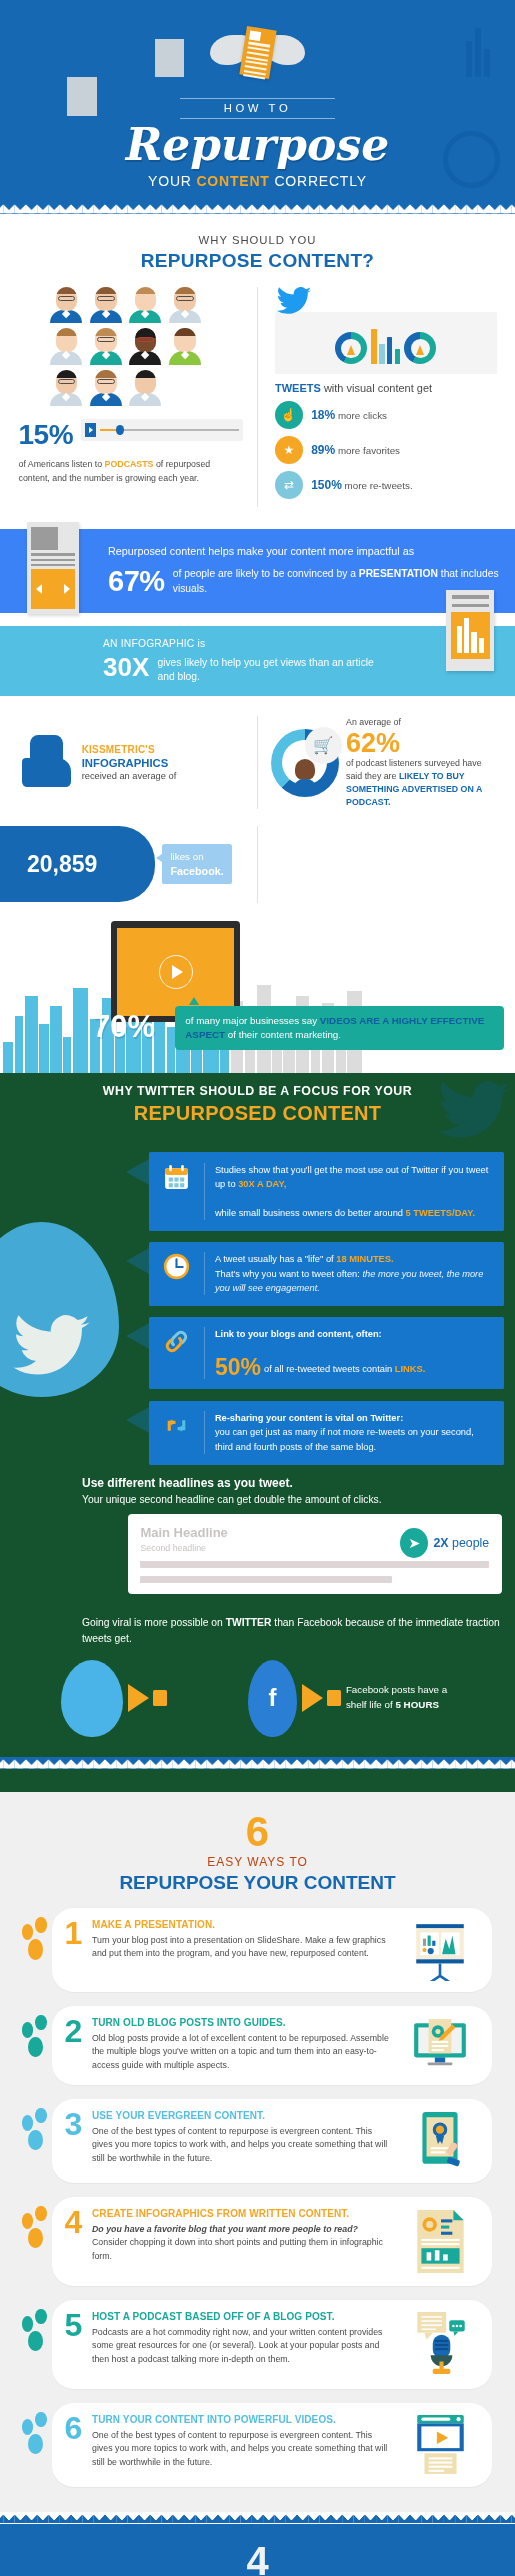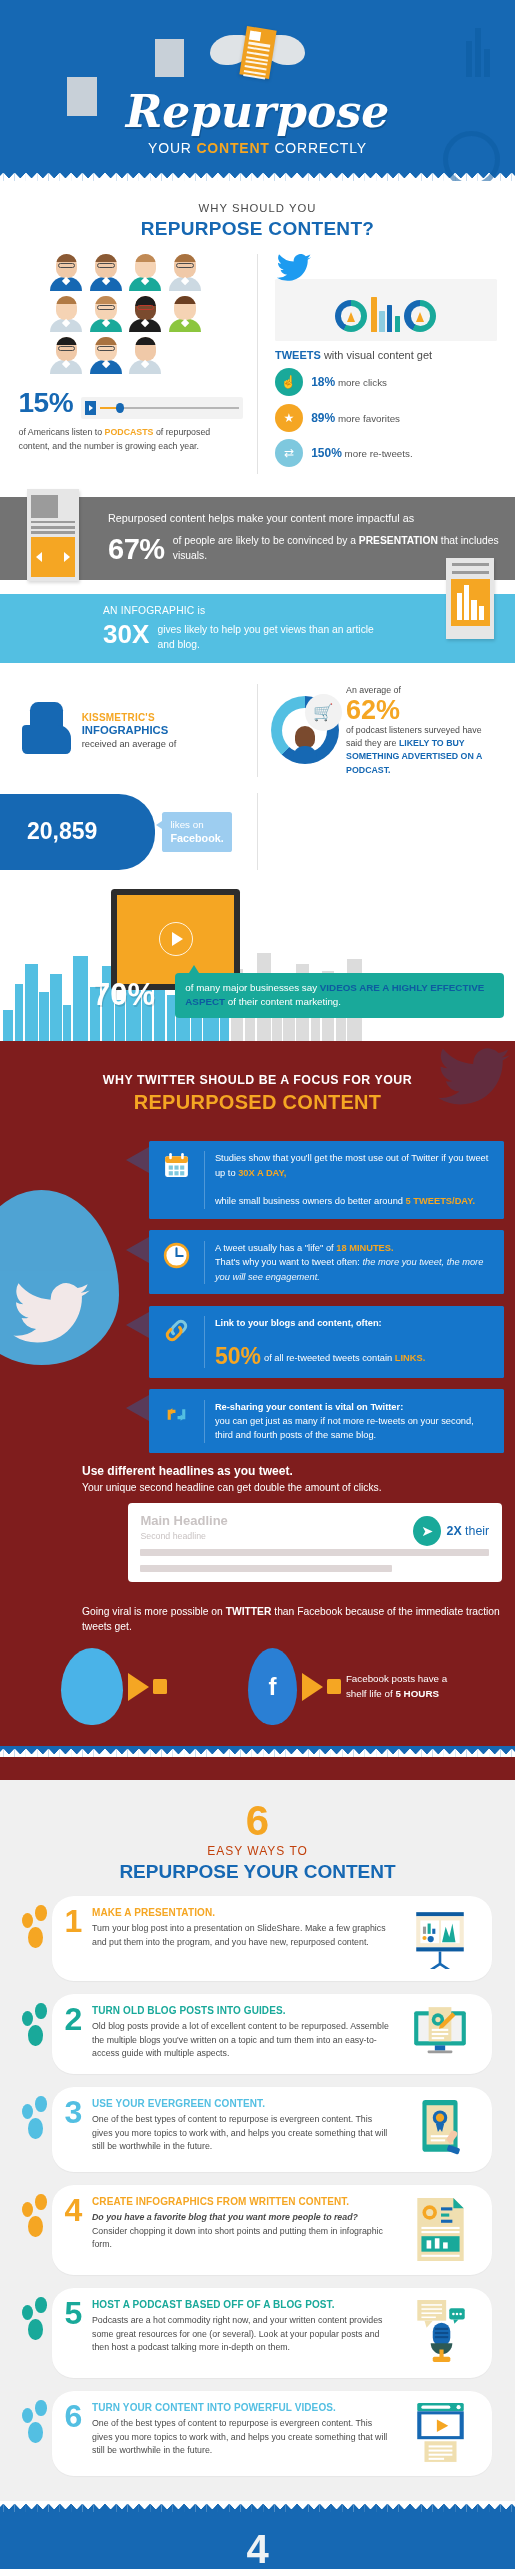--- a/index.html
+++ b/index.html
@@ -36,21 +36,21 @@
   .col-r{width:50%;padding-left:17.5px}
 
   .avatars{display:flex;flex-wrap:wrap;gap:3.6px;width:165px;margin:0 auto 4.1px;position:relative}
   .av{width:36px;height:38px;position:relative}
   .av .head{width:21.6px;height:24px;border-radius:10.8px 10.8px 9.3px 9.3px;margin:0 auto;position:relative;overflow:hidden}
   .av .hair{position:absolute;top:0;left:0;right:0;height:7.7px;border-radius:10.8px 10.8px 0 0}
   .av .body{width:32px;height:13.4px;border-radius:14.4px 14.4px 0 0;margin:-1px auto 0}
   .av .collar{width:6.2px;height:6.2px;background:#fff;margin:-12.4px auto 0;position:relative;z-index:3;transform:rotate(45deg)}
   .av .glass{position:absolute;top:8.8px;left:2.1px;right:2.1px;height:5.2px;border:1px solid #4b4b4b;border-radius:3.1px}
 
-  .statrow{display:flex;align-items:flex-end;gap:8px;margin:11.3px 0 7.2px}
+  .statrow{display:flex;align-items:flex-start;gap:8px;margin:11.3px 0 7.2px}
   .bignum{font-size:28px;font-weight:bold;color:#1668b3;letter-spacing:-0.5px}
   .slider{flex:1;background:#f2f2f2;height:21.6px;border-radius:2.1px;display:flex;align-items:center;padding:0 4.1px;gap:3.1px}
   .slider .play{width:11.3px;height:13.4px;background:#1668b3;display:flex;align-items:center;justify-content:center}
   .slider .play i{width:0;height:0;border-left:4.1px solid #fff;border-top:3.1px solid transparent;border-bottom:3.1px solid transparent}
   .slider .track{flex:1;height:2.1px;background:#b6b6b6;position:relative}
   .slider .track .fill{position:absolute;left:0;top:0;height:2.1px;width:14%;background:#f5a623}
   .slider .knob{position:absolute;left:12%;top:-3.6px;width:7.7px;height:9.3px;background:#1668b3;border-radius:50%}
   .body-txt{font-size:8.8px;line-height:1.55;color:#4a4a4a}
   .body-txt b.or{color:#f5a623}
 
@@ -63,21 +63,21 @@
   .twbird{width:38px;height:28px;margin:0 auto -5.2px;position:relative;z-index:2}
   .tw-line{font-size:11px;color:#4a4a4a;margin:8.2px 0 3.1px}
   .tw-line b{color:#1668b3}
   .tw-item{display:flex;align-items:center;gap:8.2px;margin:7.2px 0}
   .tw-ico{width:28px;height:28px;border-radius:50%;display:flex;align-items:center;justify-content:center;color:#fff;font-size:12px;flex:none}
   .tw-item span{font-size:9.8px;color:#555}
   .tw-item span b{color:#1668b3;font-size:12px}
 
   
   .band{position:relative;margin:17.5px 0 0}
-  .band-teal{background:#737373;padding:14.4px 15.5px 14.4px 108px;color:#fff;min-height:77px}
+  .band-teal{background:#3b82f6;padding:14.4px 15.5px 14.4px 108px;color:#fff;min-height:77px}
   .band-teal .l1{font-size:10.8px;line-height:1.45;font-weight:300}
   .band-teal .l2{display:flex;align-items:center;gap:8.2px;margin-top:6.2px}
   .band-teal .pct{font-size:29px;font-weight:bold;letter-spacing:-0.5px}
   .band-teal .txt{font-size:10.3px;line-height:1.45}
   .doc-left{position:absolute;left:27px;top:-7.2px;width:52px;height:92px;background:#e6e6e6;box-shadow:1px 1.5px 3.1px rgba(0,0,0,.15)}
   .doc-left .grayblk{width:27px;height:23px;background:#9b9b9b;margin:5.2px 0 3.1px 4.1px}
   .doc-left .gl{height:2.6px;background:#9b9b9b;margin:2.6px 4.1px}
   .doc-left .orange{background:#f5a623;height:40px;margin:3.1px 4.1px 0;display:flex;align-items:center;justify-content:space-between;padding:0 5.2px}
   .doc-left .orange i{width:0;height:0;border-top:5.7px solid transparent;border-bottom:5.7px solid transparent}
 
@@ -129,21 +129,21 @@
   .tablet{position:absolute;left:111px;top:3.1px;width:129px;height:101px;background:#2d2d2d;border-radius:3.6px;padding:6.2px;z-index:3}
   .tablet .scr{background:#f5a623;width:100%;height:100%;display:flex;align-items:center;justify-content:center}
   .tablet .scr .circ{width:34px;height:34px;border-radius:50%;border:1.5px solid rgba(255,255,255,.85);display:flex;align-items:center;justify-content:center}
   .tablet .scr .circ i{width:0;height:0;border-left:11.3px solid #fff;border-top:7.2px solid transparent;border-bottom:7.2px solid transparent;margin-left:3.6px}
   .pct70{position:absolute;left:93px;bottom:28px;font-size:31px;font-weight:bold;color:#fff;z-index:4;text-shadow:1px 1.5px 0 rgba(0,0,0,.12)}
   .tealbox{position:absolute;left:175px;bottom:23px;right:11.3px;background:#19a99a;color:#fff;border-radius:4.1px;padding:8.2px 10.3px;font-size:9.8px;line-height:1.45;z-index:4}
   .tealbox b{color:#0d5ba0}
   .tealbox::before{content:"";position:absolute;left:14.4px;top:-8.2px;border-left:5.7px solid transparent;border-right:5.7px solid transparent;border-bottom:8.8px solid #19a99a}
 
   
-  .twsec{background:#7f1d1d;padding:32px 0 23px;position:relative;overflow:hidden}
+  .twsec{background:#14532d;padding:11px 0 23px;position:relative;overflow:hidden}
   .twsec .ghost{position:absolute;right:5.2px;top:7.2px;opacity:.25}
   .twsec .ghost2{position:absolute;left:-36px;top:149px;width:155px;height:175px;background:#4ab3e8;border-radius:50% 50% 50% 50%/60% 60% 40% 40%;opacity:.9}
   .twsec h3{text-align:center;color:#fff;font-size:12.4px;letter-spacing:0.5px;position:relative;z-index:3}
   .twsec h3 b{font-weight:bold}
   .twsec h2{text-align:center;color:#f5a623;font-size:20px;font-weight:bold;letter-spacing:0.3px;margin-top:4.1px;position:relative;z-index:3}
   .tips{margin:27px 11.3px 0 149px;position:relative;z-index:3}
   .tip{background:#1576cb;border-radius:1.5px;padding:10.3px 11.3px;margin-bottom:11.3px;display:flex;gap:10.3px;align-items:flex-start;position:relative}
   .tip .ic{width:33px;flex:none;display:flex;align-items:center;justify-content:center}
   .tip .bd{border-left:0.5px solid rgba(255,255,255,.25);padding-left:10.3px;color:#fff;font-size:9.3px;line-height:1.55;flex:1}
   .tip .bd .o{color:#f5a623;font-weight:bold}
@@ -217,20 +217,25 @@
           <div class="ln"></div>
         <div class="ln"></div>
           <div class="ln"></div>
           <div class="ln"></div>
         <div class="ln"></div>
           <div class="ln"></div>
       </div>
       <div class="wing r"></div>
     </div>
 
+    <div class="howto">
+      <span class="rule"></span>
+      <span>HOW TO</span>
+      <span class="rule"></span>
+    </div>
     <div class="brand">Repurpose</div>
     <div class="subtitle">
       <span>YOUR </span><b>CONTENT</b><span> CORRECTLY</span>
     </div>
     <div class="zig zig-down-blue"></div>
   </section>
 
   <section>
     <div class="sec-head">
       <div class="small">WHY SHOULD YOU</div>
@@ -591,21 +596,21 @@
     <div class="headline-block">
       <h4>Use different headlines as you tweet.</h4>
       <p>Your unique second headline can get double the amount of clicks.</p>
       <div class="hcard">
         <div class="mh">Main Headline</div>
         <div class="sh">Second headline</div>
         <div class="ln"></div>
         <div class="ln short"></div>
         <div class="clicks">
           <div class="cur">➤</div>
-          <div class="lbl"><b>2X</b><span> their</span></div>
+          <div class="lbl"><b>2X</b><span> people</span></div>
         </div>
       </div>
     </div>
 
     <div class="viral">
       <span>Going viral is more possible on </span><b>TWITTER</b><span> than Facebook because of the immediate traction tweets get.</span>
     </div>
 
     <div class="megas">
       <div class="mega">

